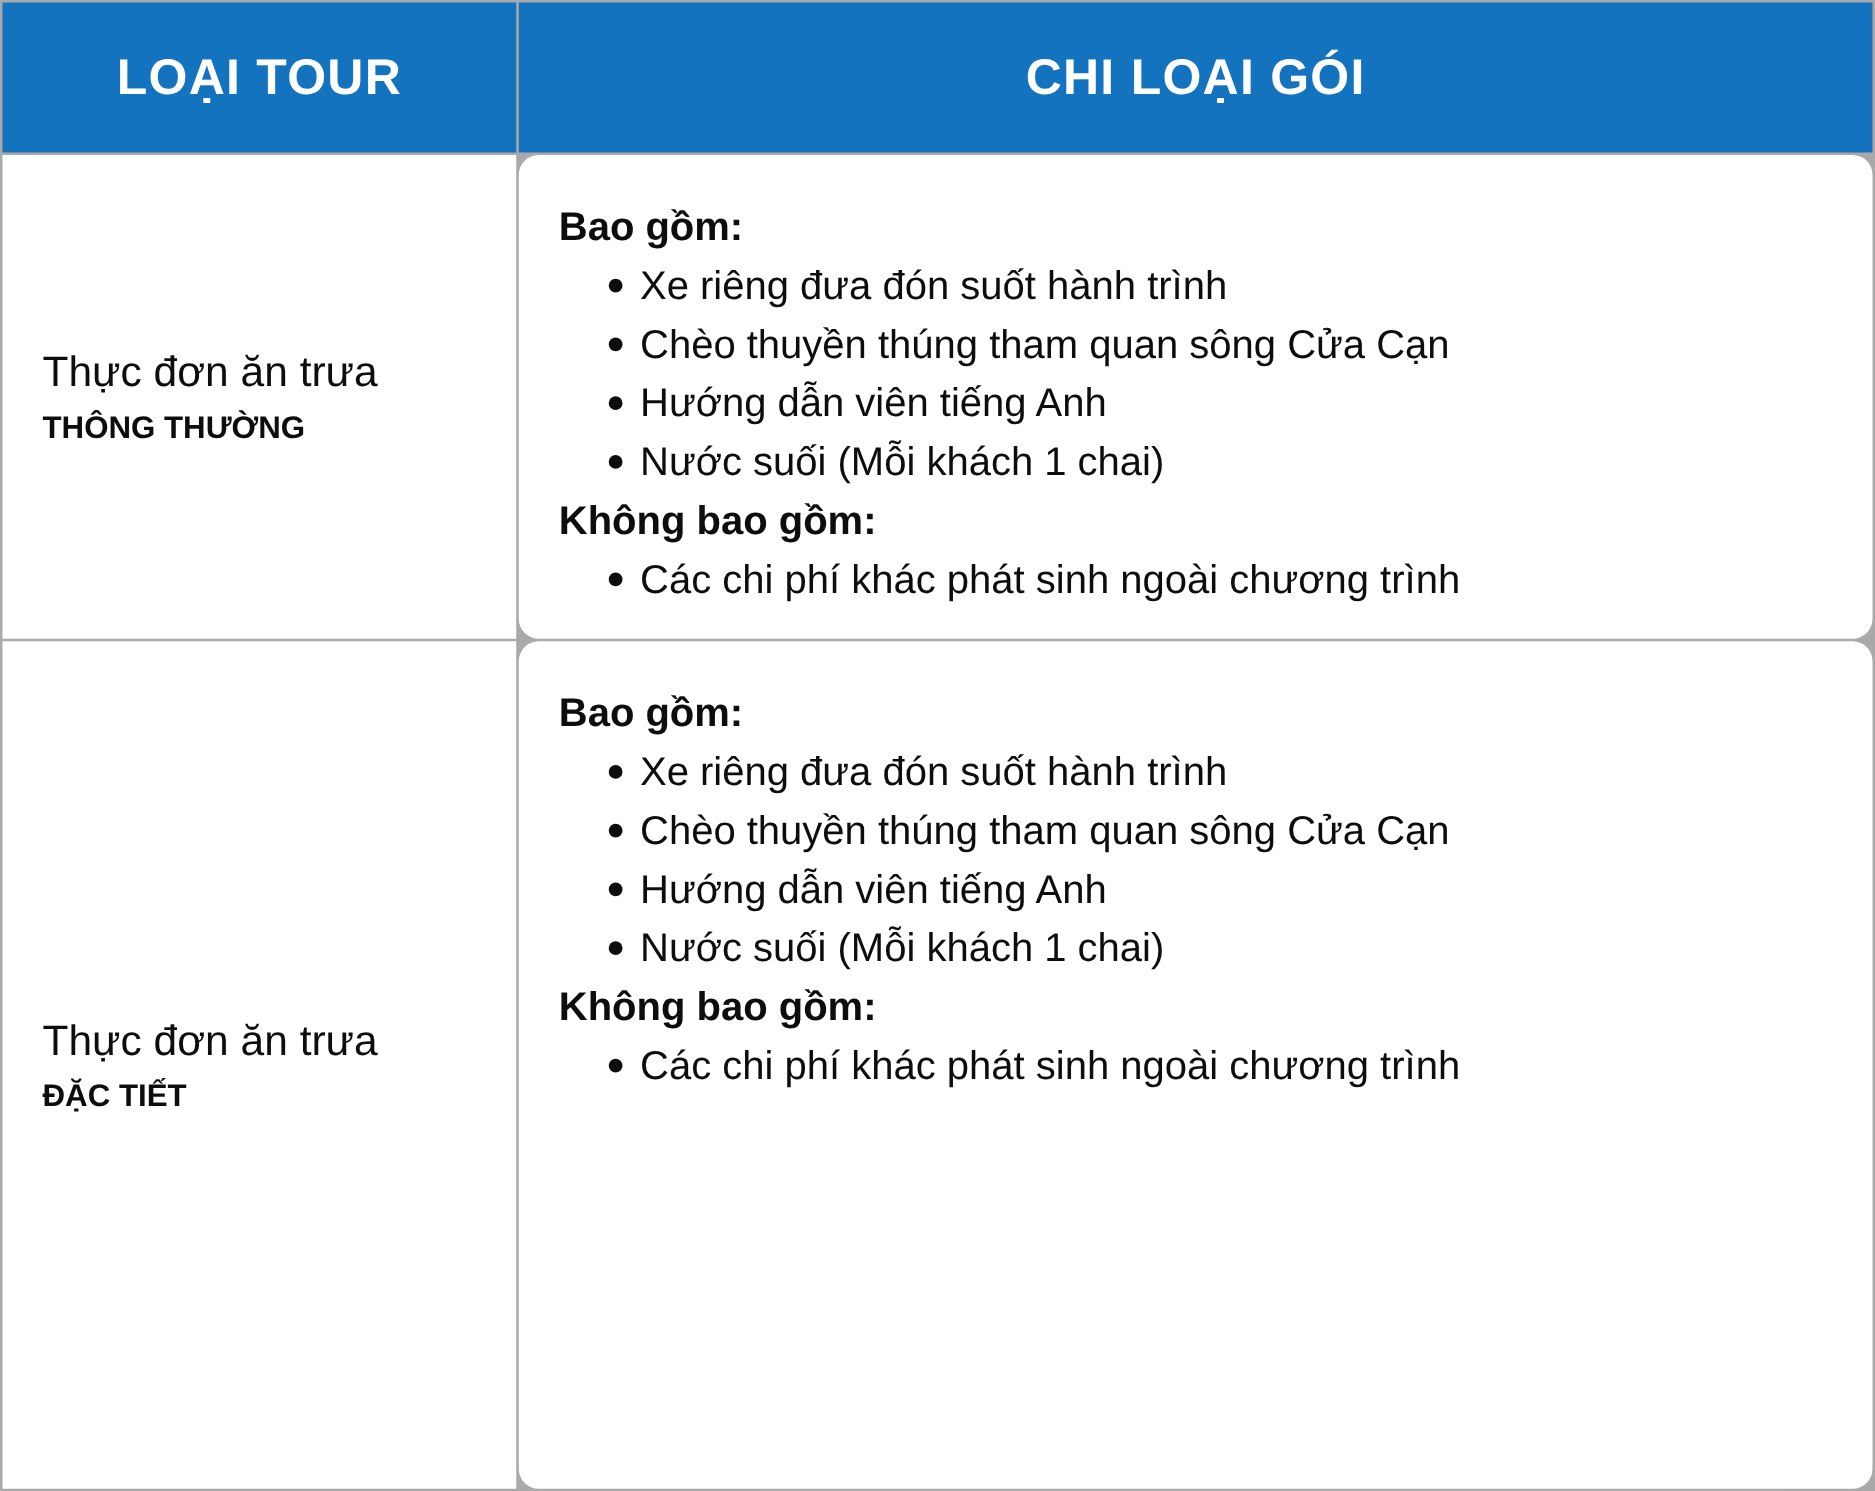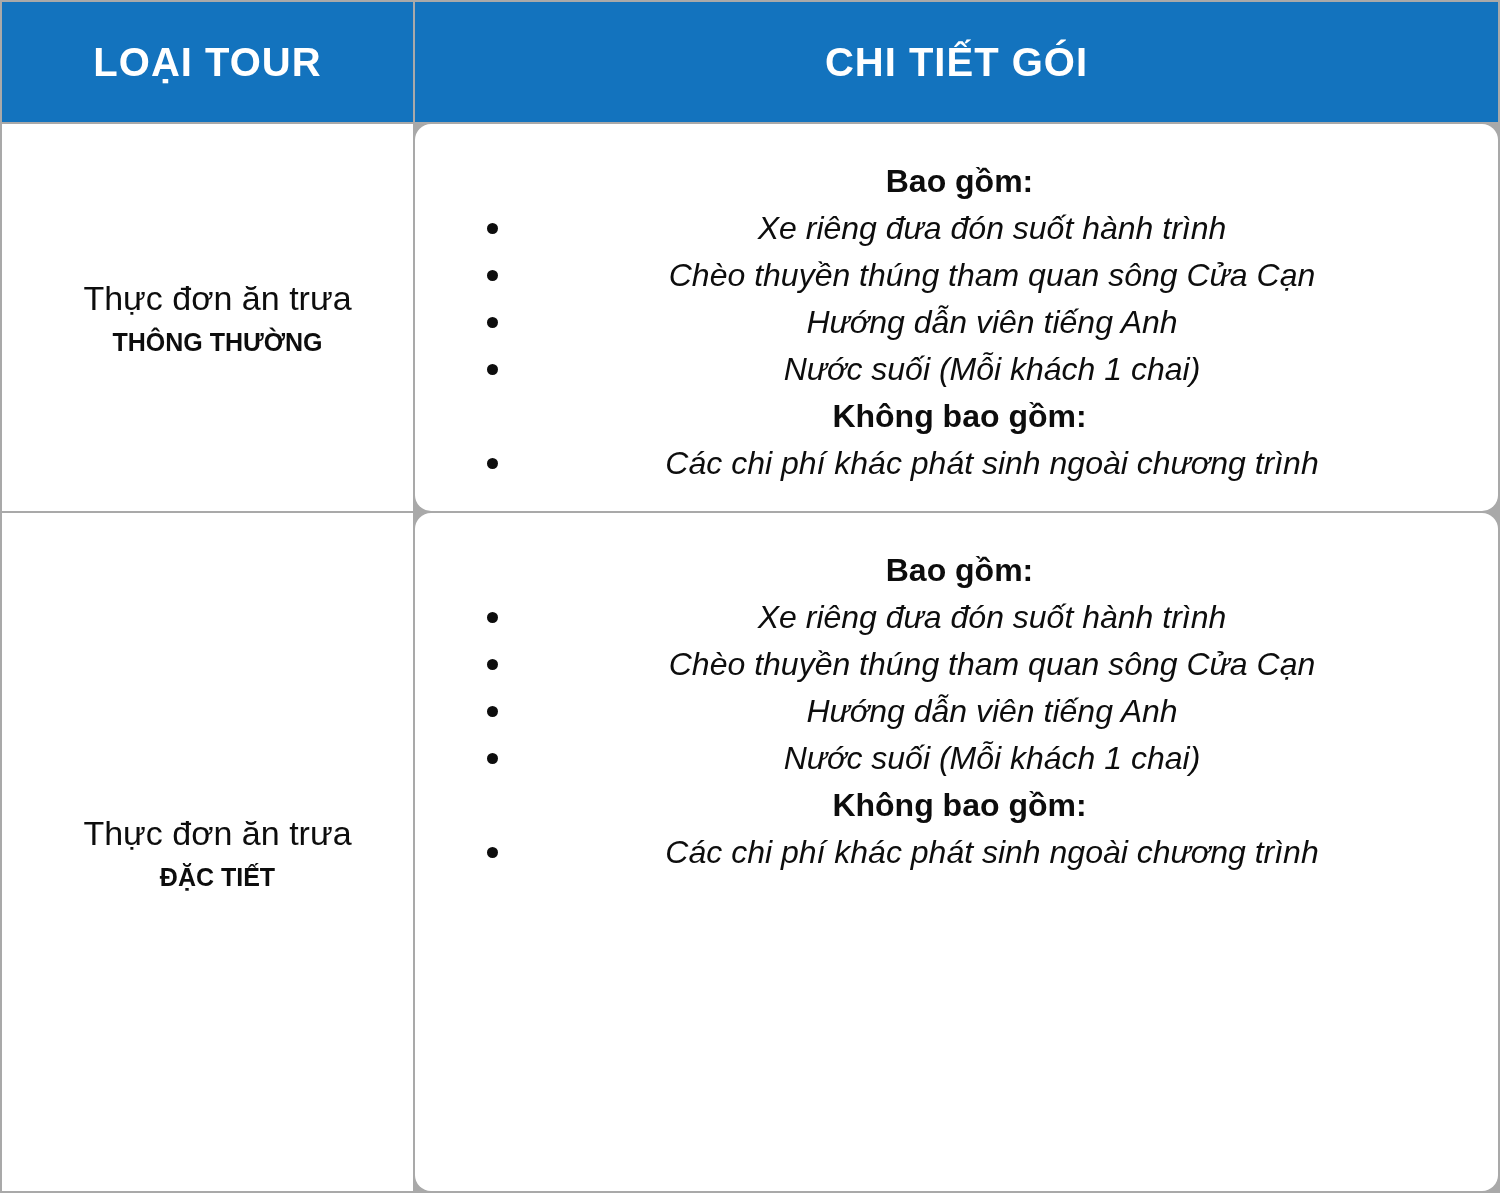--- a/index.html
+++ b/index.html
@@ -2,21 +2,21 @@
 <html lang="vi" style="--header-bg: #1373BE; --header-text: #FFFFFF; --border: #A9A9A9; --text: #0D0D0D; --cell-bg: #FFFFFF;"><head>
 <meta charset="utf-8">
 <style>
   :root{
     --header-bg:#1373BE;
     --header-text:#FFFFFF;
     --border:#A9A9A9;
     --text:#0D0D0D;
     --cell-bg:#FFFFFF;
   }
-  *{margin:0;padding:0;box-sizing:border-box;text-align:center;}
+  *{margin:0;padding:0;box-sizing:border-box;}
   html,body{background:#fff;}
   body{
     width:1500px;height:1193px;overflow:hidden;
     font-family:"Liberation Sans","DejaVu Sans",sans-serif;
     color:var(--text);
   }
   .table{
     width:1500px;height:1193px;
     background:var(--border);
     display:grid;
@@ -41,41 +41,40 @@
   .details-cell{
     padding:34px 26px 24px 32px;
     font-size:32px;line-height:47px;border-radius:16px;
   }
   .section-label{font-weight:700;}
   ul.bullets{list-style:none;}
   ul.bullets li{
     position:relative;
     padding-left:65px;
     white-space:pre-wrap;
-    font-style:italic;
   }
   ul.bullets li::before{
     content:"";
     position:absolute;
     left:40px;top:18px;
     width:11px;height:11px;
     border-radius:50%;
     background:var(--text);
   }
   ul.bullets li strong{font-weight:700;}
 </style>
 </head>
 <body>
 
 <div class="table">
   <div class="cell header-cell">
     <span>LOẠI TOUR</span>
   </div>
   <div class="cell header-cell">
-    <span>CHI TIẾT GÓI</span>
+    <span>CHI LOẠI GÓI</span>
   </div>
 
   <div class="cell tour-cell">
     <div>Thực đơn ăn trưa</div>
     <div class="tour-name">THÔNG THƯỜNG</div>
   </div>
   <div class="cell details-cell">
     <div class="section-label">Bao gồm:</div>
     <ul class="bullets">
         <li>Xe riêng đưa đón suốt hành trình</li>

